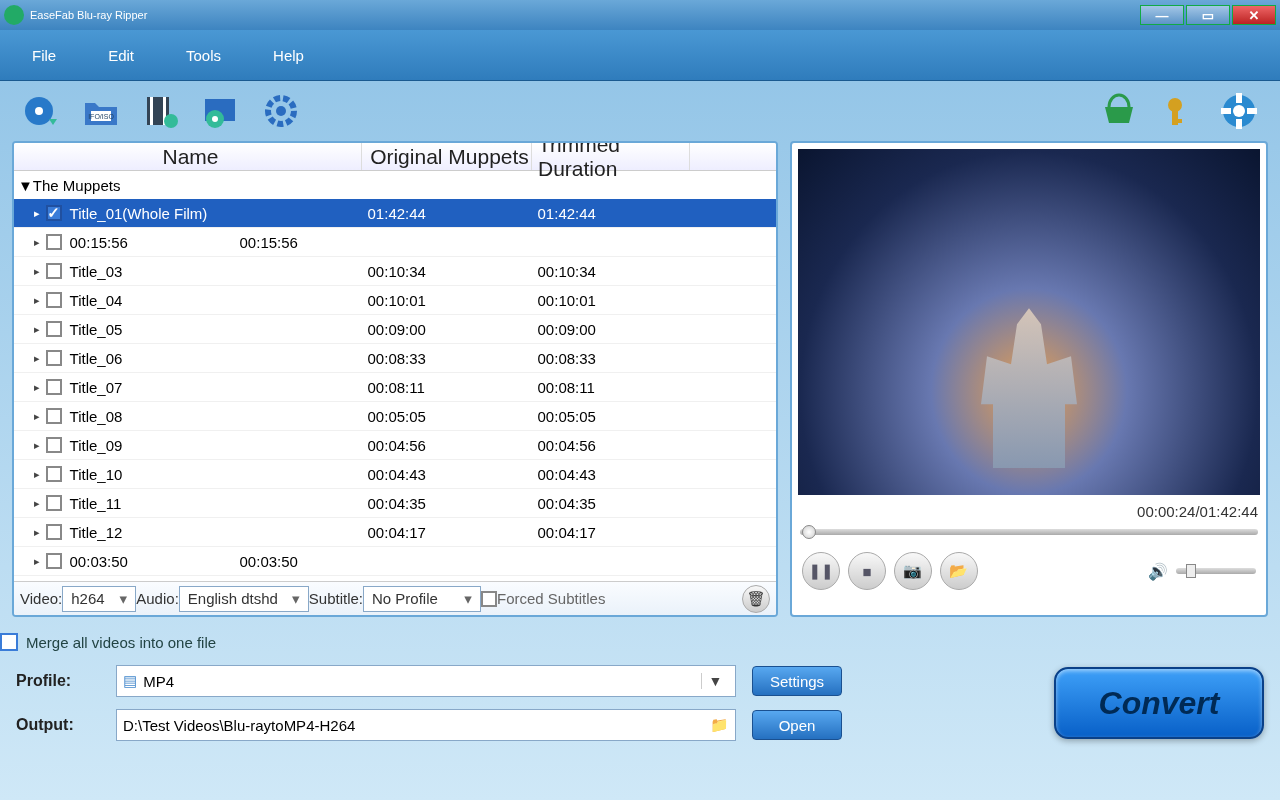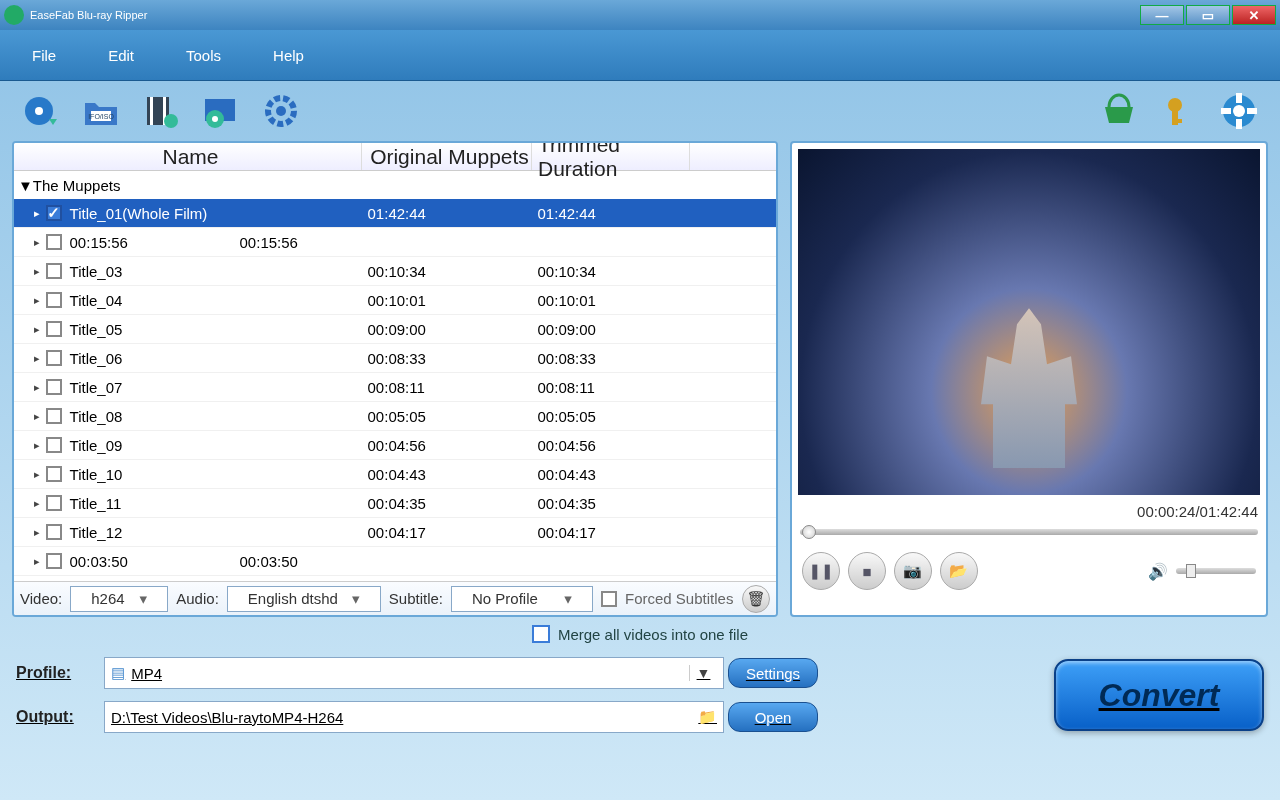--- a/index.html
+++ b/index.html
@@ -35,50 +35,50 @@
 .row { display: flex; align-items: center; height: 29px; border-bottom: 1px solid #f0f0f0; padding-left: 20px; }
 .row.selected { background: #2060c0; color: #fff; }
 .row .tri { margin-right: 6px; font-size: 11px; color: #444; }
 .row.selected .tri { color: #fff; }
 .row .cb { width: 16px; height: 16px; border: 2px solid #888; margin-right: 8px; display: inline-flex; align-items: center; justify-content: center; background: #fff; }
 .row.selected .cb { background: #3a7cd8; border-color: #2050a0; color: #fff; font-weight: bold; }
 .row .name { width: 298px; }
 .row .dur { width: 170px; }
 .row .trim { width: 158px; }
 
-.option-bar { height: 34px; display: flex; align-items: center; padding: 0 6px; gap: 8px; border-top: 1px solid #ccc; background: linear-gradient(#fafcff,#eaf2fa); font-size: 15px; color: #333; }
+.option-bar { height: 34px; display: flex; align-items: center; padding: 0 6px; border-top: 1px solid #ccc; background: linear-gradient(#fafcff,#eaf2fa); font-size: 15px; color: #333; }
 .option-bar label { font-size: 15px; }
-.sel { height: 26px; border: 1px solid #88a8c8; background: #fff; display: flex; align-items: center; padding: 0 16px; }
+.sel { height: 26px; border: 1px solid #88a8c8; background: #fff; display: flex; align-items: center; padding: 0 4px; }
 .sel .val { padding: 0 4px; text-align: left; overflow: hidden; white-space: nowrap; }
 .sel .dd { width: 16px; text-align: center; color: #666; cursor: pointer; }
 .trash-btn { width: 28px; height: 28px; border-radius: 50%; background: linear-gradient(#f8f8f8,#ccc); border: 1px solid #aaa; display: flex; align-items: center; justify-content: center; margin-left: auto; cursor: pointer; }
 
 .preview-panel { width: 478px; background: #fff; border: 2px solid #6aa8d8; border-radius: 4px; display: flex; flex-direction: column; }
 .video-box { height: 346px; margin: 6px; background: #000; position: relative; overflow: hidden; }
 .castle { position: absolute; inset: 0; background: radial-gradient(ellipse at 50% 70%, #e8a050 0%, #6878b0 30%, #1a2850 70%, #0a1530 100%); }
 .castle::after { content:""; position:absolute; left:50%; top:46%; transform:translateX(-50%); width:120px; height:160px; background: linear-gradient(#d4c4b8,#8898b0); clip-path: polygon(20% 100%, 20% 60%, 10% 60%, 15% 30%, 35% 35%, 40% 10%, 50% 0%, 60% 10%, 65% 35%, 85% 30%, 90% 60%, 80% 60%, 80% 100%); }
 .time-label { text-align: right; padding: 2px 8px; font-size: 15px; color: #333; }
 .seek { margin: 4px 8px; height: 12px; position: relative; }
 .seek-track { height: 6px; background: linear-gradient(#ddd,#aaa); border-radius: 3px; position: absolute; top: 3px; left: 0; right: 0; }
 .seek-thumb { width: 14px; height: 14px; background: radial-gradient(#fff,#ccc); border: 1px solid #888; border-radius: 50%; position: absolute; top: -1px; left: 2px; cursor: pointer; }
 .controls { display: flex; align-items: center; padding: 10px 10px 0 10px; gap: 8px; }
 .ctrl-btn { width: 38px; height: 38px; border-radius: 50%; background: linear-gradient(#f8f8f8,#ccc); border: 1px solid #aaa; display: flex; align-items: center; justify-content: center; cursor: pointer; color: #556; font-size: 15px; }
 .vol-area { margin-left: auto; display: flex; align-items: center; gap: 8px; }
 .vol-slider { width: 80px; height: 6px; background: linear-gradient(#ddd,#aaa); border-radius: 3px; position: relative; }
 .vol-thumb { width: 10px; height: 14px; background: #eee; border: 1px solid #888; position: absolute; top: -4px; left: 10px; cursor: pointer; }
 
-.merge-row { display: flex; justify-content: center; align-items: center; padding: 8px 0 6px 0; font-size: 15px; color: #244; }
+.merge-row { display: flex; align-items: center; padding: 16px 0 6px 0; font-size: 15px; color: #244; }
 .merge-row .cb { width: 18px; height: 18px; border: 2px solid #3a7cd8; margin-right: 8px; background: #fff; }
 
-.bottom { padding: 8px 16px 0 16px; display: grid; grid-template-columns: 84px 620px 90px 1fr; grid-template-rows: auto auto; gap: 12px 4px; align-items: center; text-decoration: underline; }
+.bottom { padding: 8px 16px 0 16px; display: grid; grid-template-columns: 84px 620px 90px 1fr; grid-template-rows: auto auto; gap: 12px 16px; align-items: center; }
 .bottom-label { font-size: 16px; font-weight: bold; color: #222; }
 .field { height: 32px; border: 1px solid #88a8c8; background: #fff; display: flex; align-items: center; padding: 0 6px; font-size: 15px; }
 .field .dd { margin-left: auto; width: 28px; text-align: center; font-size: 14px; color: #444; border-left: 1px solid #ccc; cursor: pointer; }
 .field .folder-ico { margin-left: auto; color: #c90; }
-.btn-blue { height: 30px; background: linear-gradient(#58a8f0,#2570c0); border: 1px solid #1a5090; border-radius: 12px; color: #fff; font-size: 15px; display: flex; align-items: center; justify-content: center; cursor: pointer; padding: 0 12px; }
+.btn-blue { height: 30px; background: linear-gradient(#58a8f0,#2570c0); border: 1px solid #1a5090; border-radius: 4px; color: #fff; font-size: 15px; display: flex; align-items: center; justify-content: center; cursor: pointer; padding: 0 12px; }
 
 .convert-btn { grid-row: 1 / span 2; grid-column: 4; justify-self: end; width: 210px; height: 72px; background: linear-gradient(#3ea0f8, #0860c8); border: 2px solid #0a4088; border-radius: 14px; display: flex; align-items: center; justify-content: center; color: #002a55; font-size: 32px; font-weight: bold; font-style: italic; cursor: pointer; box-shadow: inset 0 2px 4px rgba(255,255,255,.5), 0 2px 6px rgba(0,0,0,.3); }
 
 
 .list::-webkit-scrollbar { width: 20px; }
 .list::-webkit-scrollbar-track { background: #e8eef6; }
 .list::-webkit-scrollbar-thumb { background: linear-gradient(#cde,#9bc); border: 1px solid #89a; }
 </style>
 </head>
 <body>

